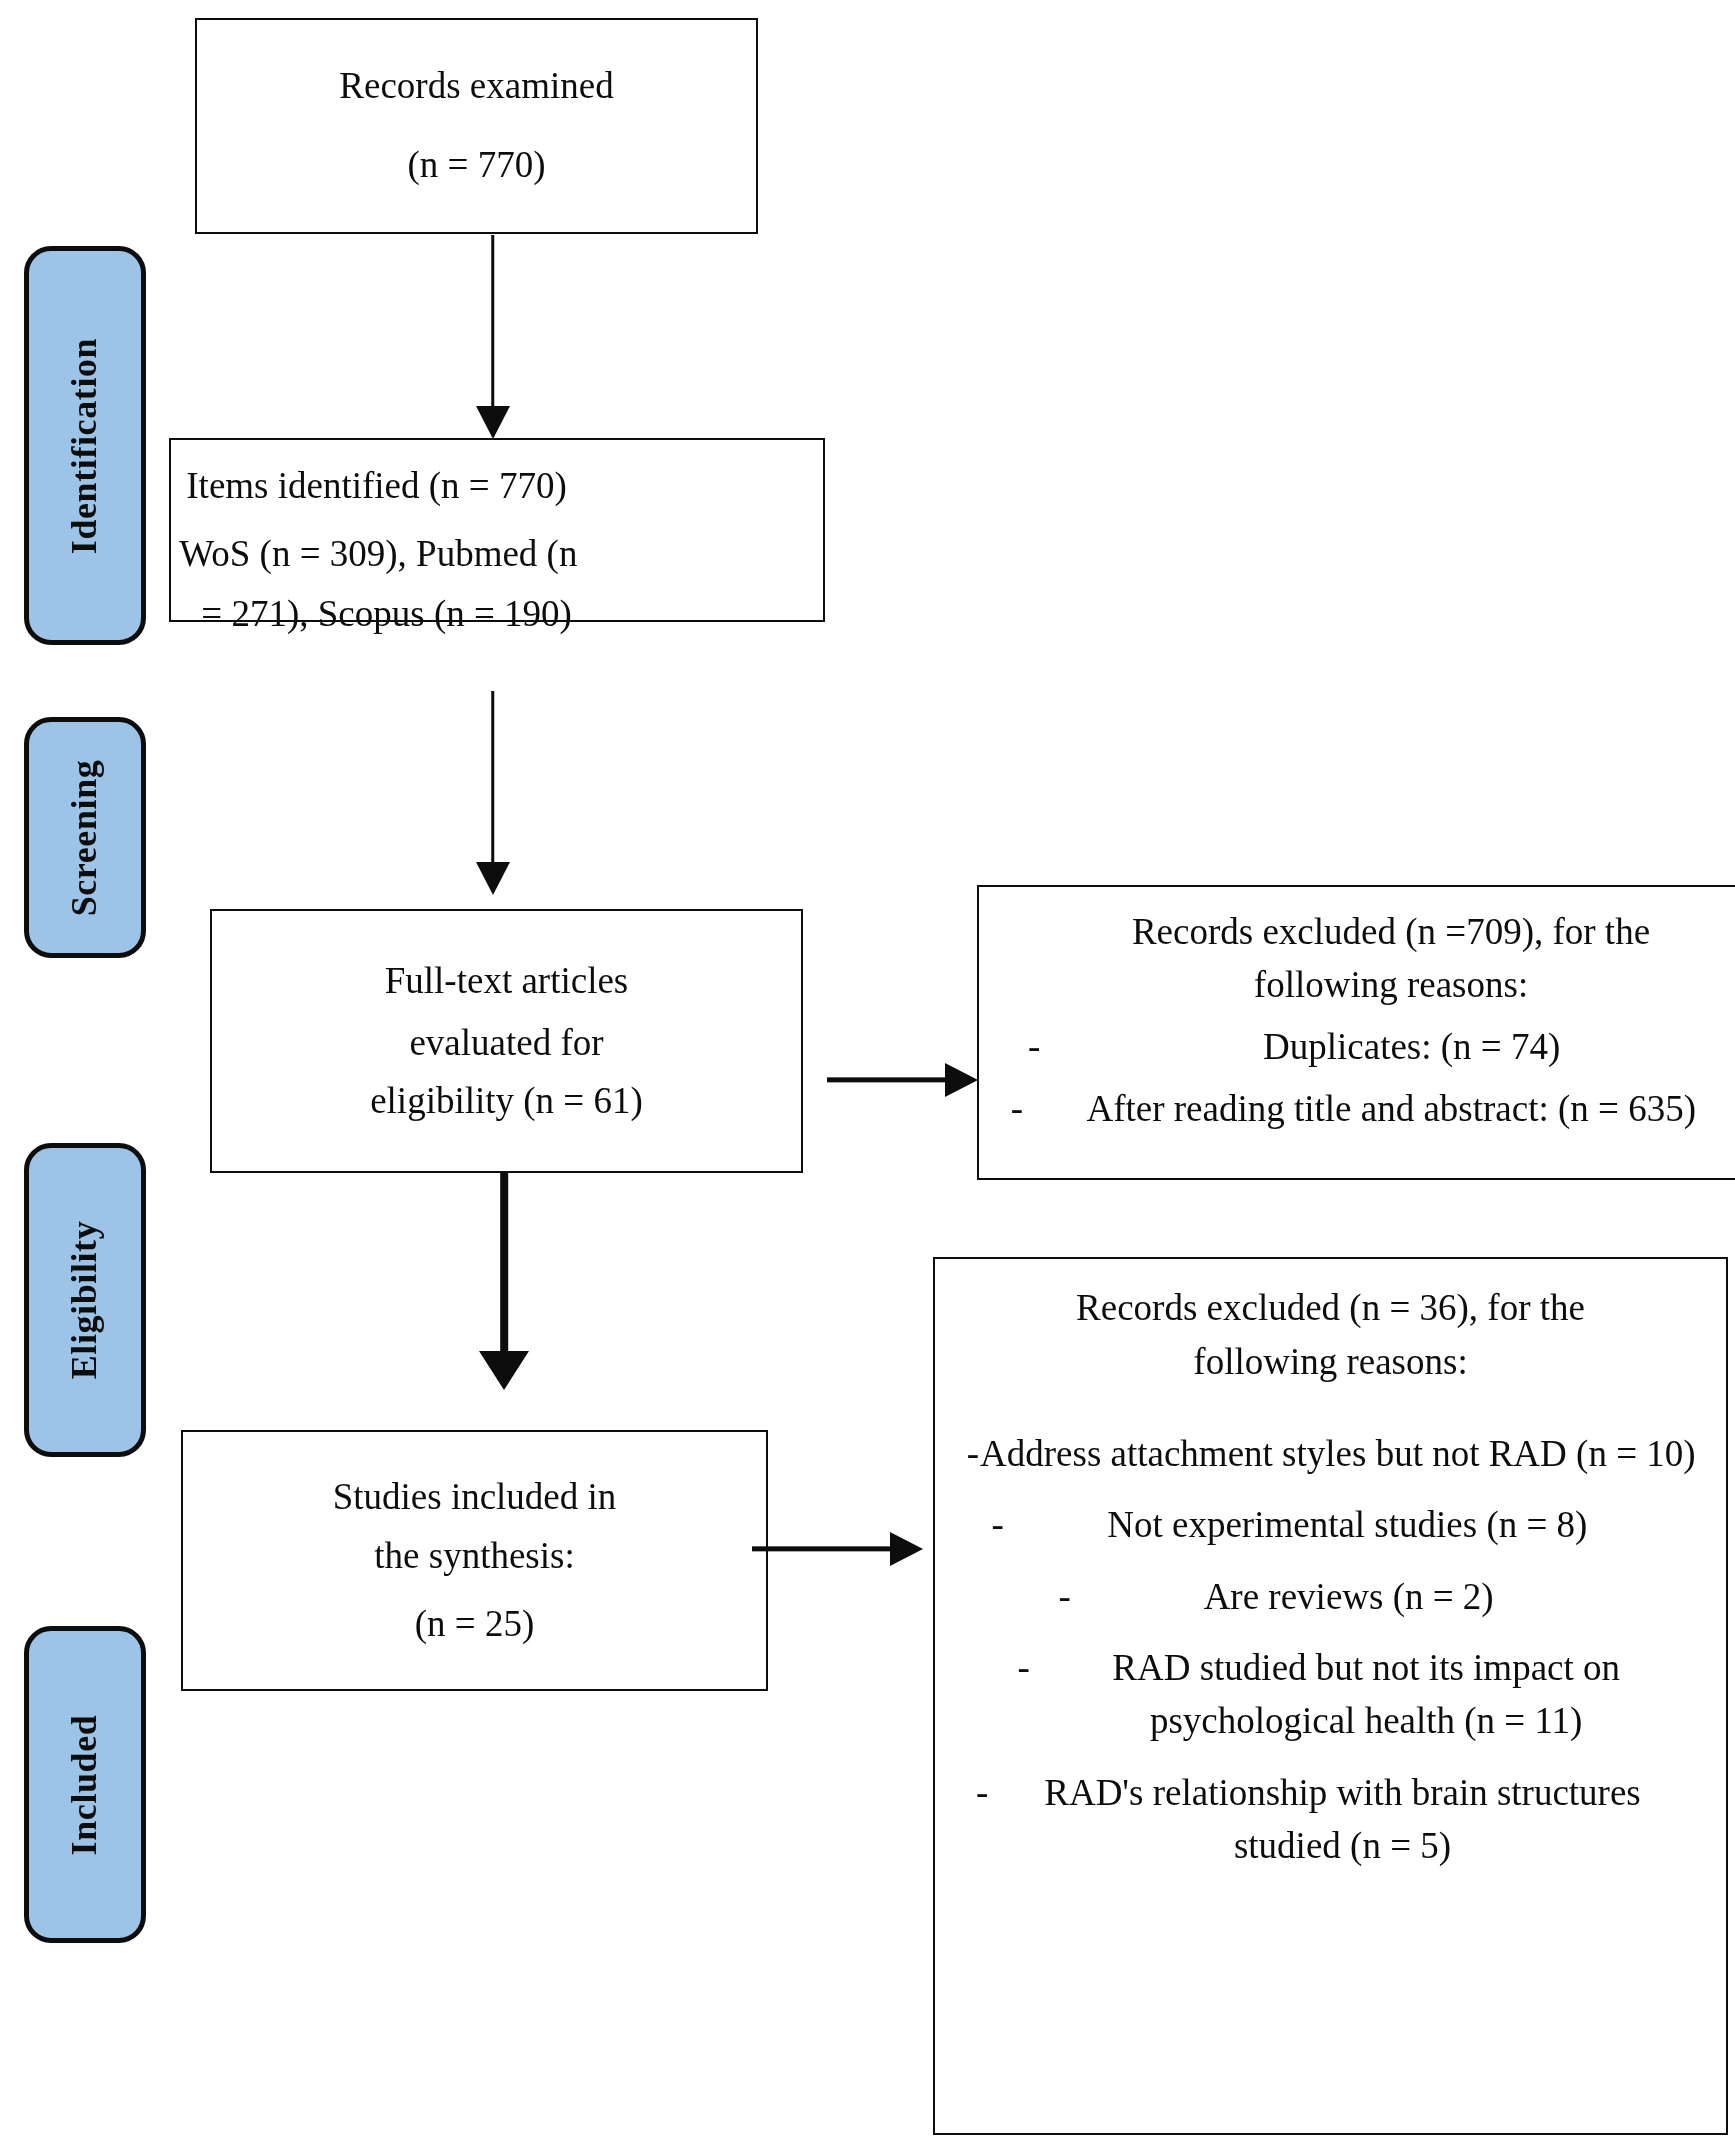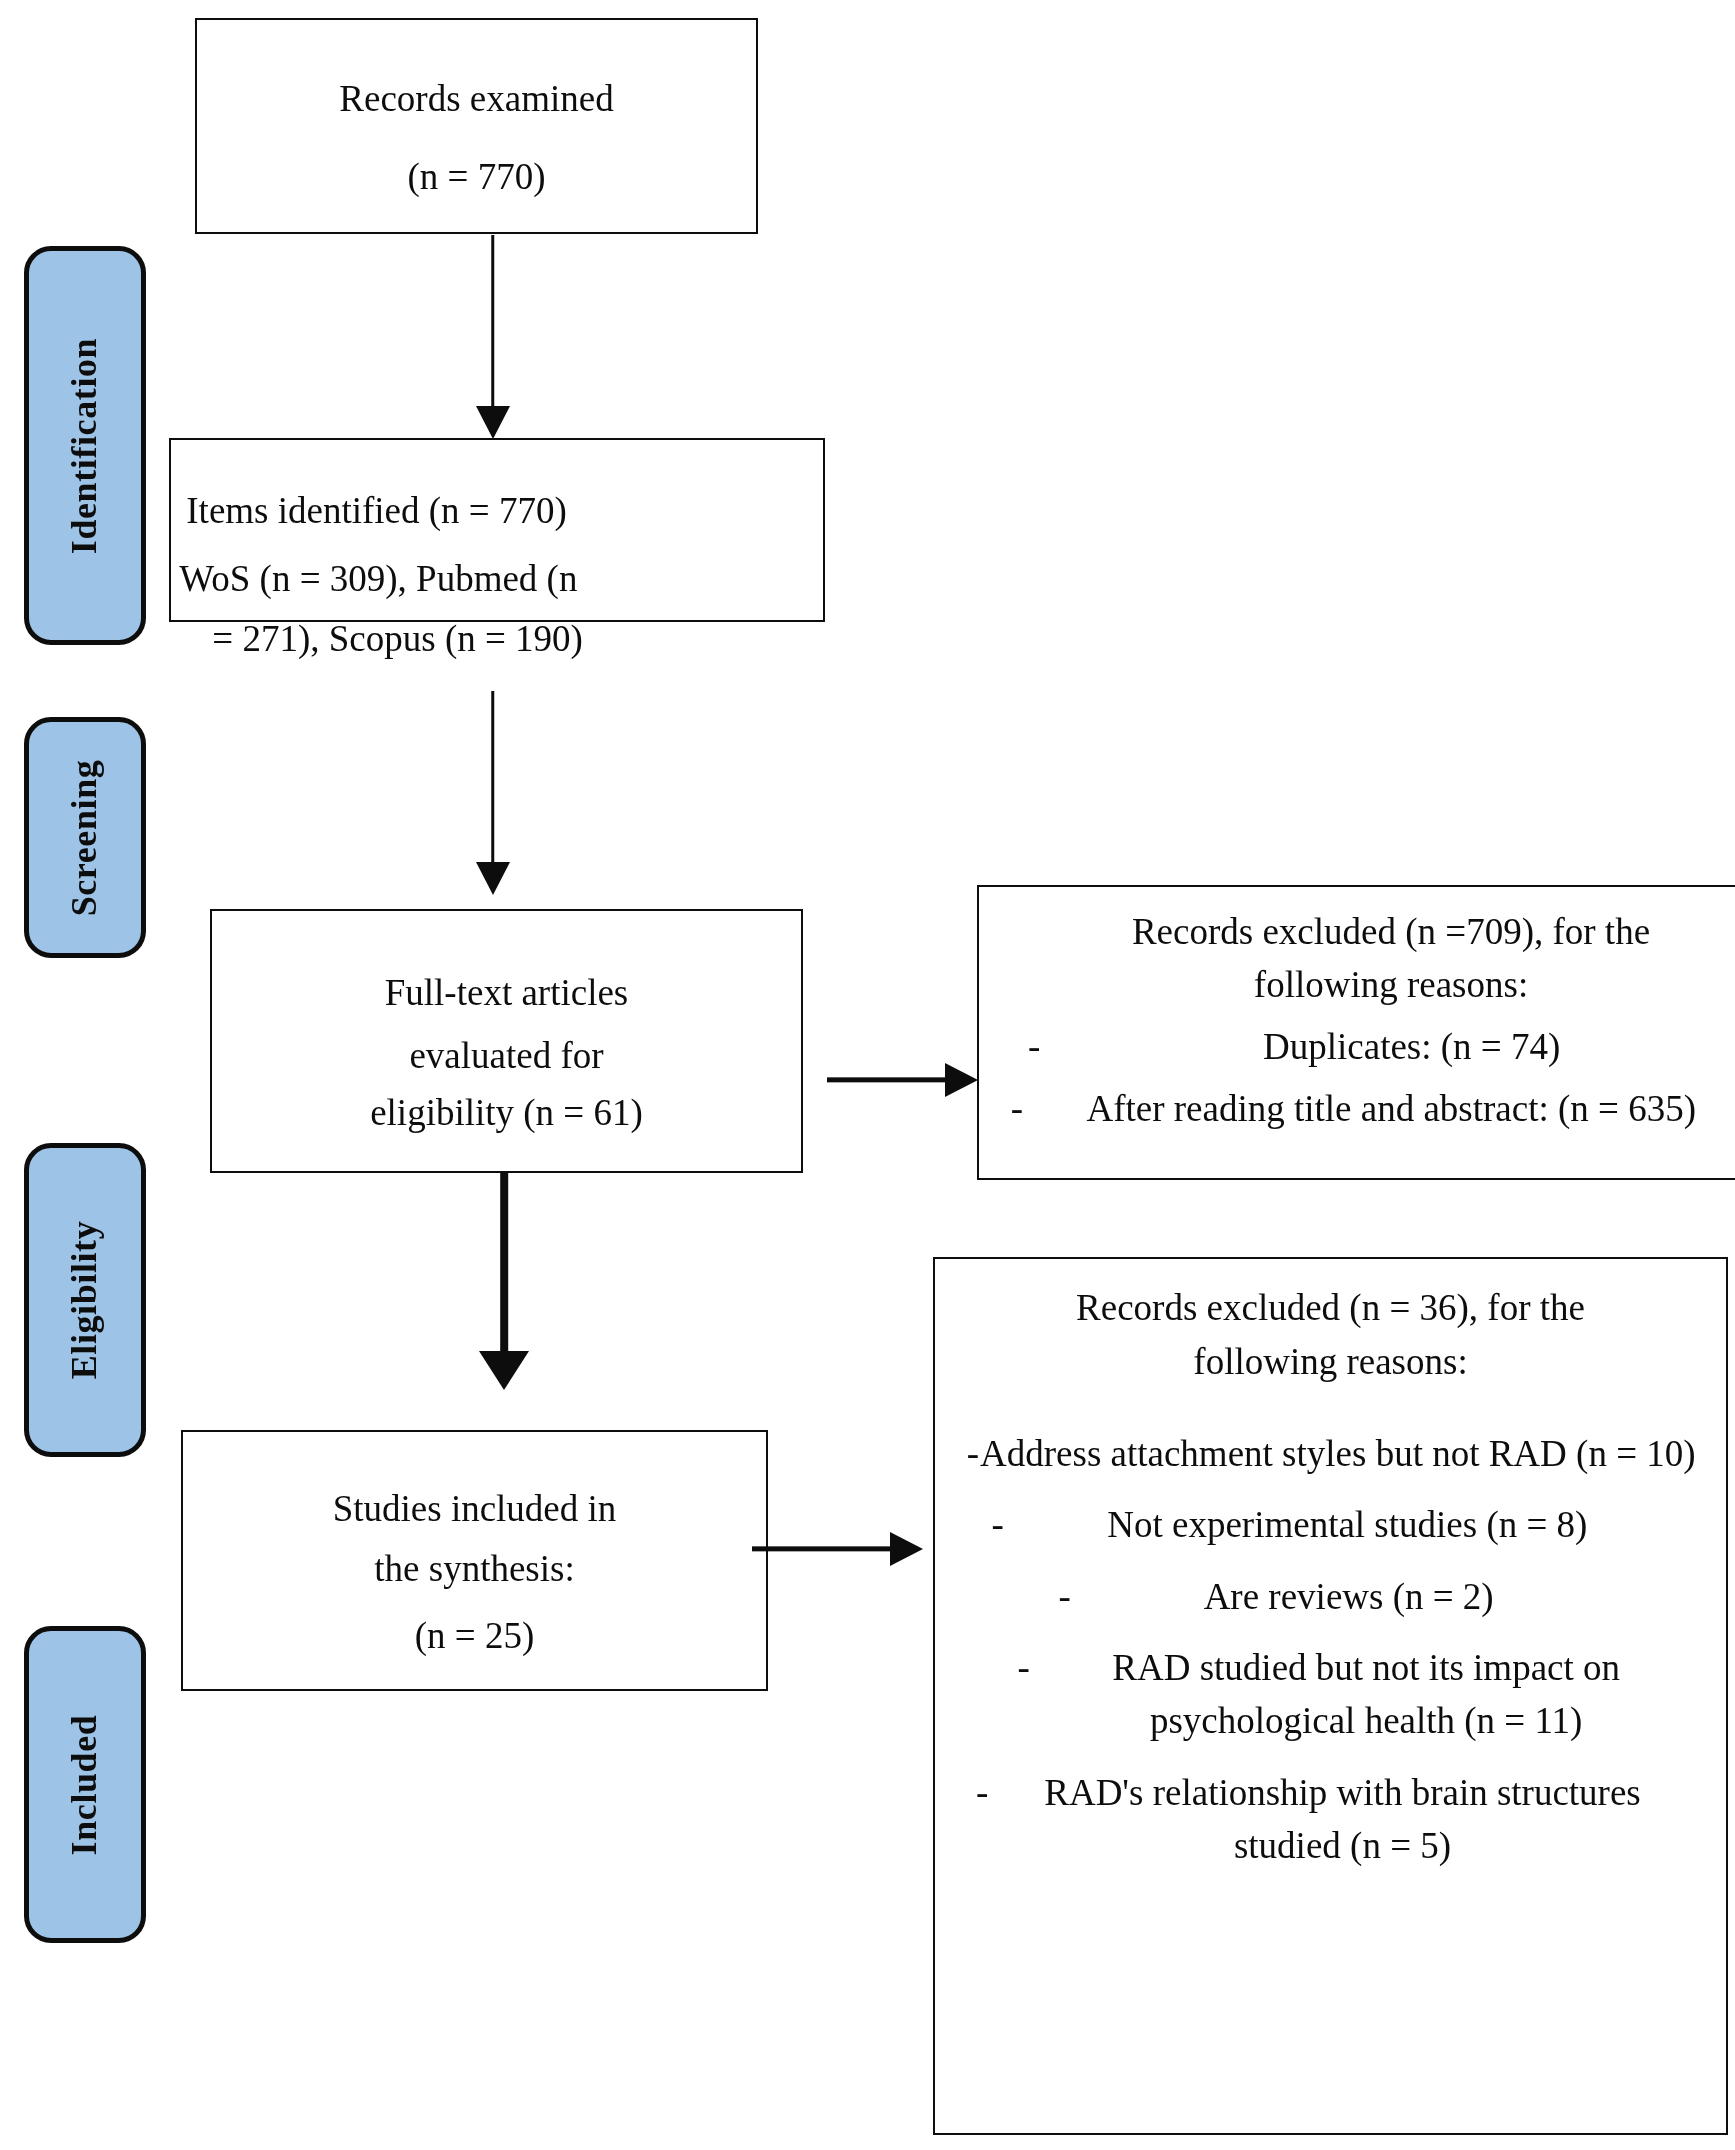--- a/index.html
+++ b/index.html
@@ -36,21 +36,20 @@
     flex-direction:column;
     justify-content:center;
   }
   .flow-box .line{
     font-family:"Liberation Serif",serif;
     font-size:37px;
     color:#0d0d0d;
     line-height:1.42;
     text-align:center;
     white-space:nowrap;
-    margin-top:25px;
   }
   .flow-box.center-box{align-items:center;}
   .flow-box.left-box .line{text-align:left;white-space:normal;}
 
   
   .excl-head{
     font-family:"Liberation Serif",serif;
     font-size:37px;color:#0d0d0d;line-height:1.45;text-align:center;
   }
   .excl-list{margin:0;padding:0;list-style:none;}
@@ -111,21 +110,21 @@
   </div>
 
   <div class="v-arrow" style="left:469px;top:235px;width:47px;height:204px;">
     <div class="stem" style="width:3.5px;height:176px;"></div>
     <div class="head" style="border-width:33px 17.6px 0 17.6px;"></div>
   </div>
 
   <div class="flow-box left-box" style="left:169px;top:438px;width:656px;height:184px;padding:20px 15.3px 0 15.3px;justify-content:flex-start;">
     <div class="line">Items identified (n = 770)</div>
     <div class="line" style="margin-top:15px;margin-left:-7px;">WoS (n = 309), Pubmed (n</div>
-    <div class="line" style="margin-top:8.2px;margin-left:26px;">= 271), Scopus (n = 190)</div>
+    <div class="line" style="margin-top:8.2px;margin-left:15px;">= 271), Scopus (n = 190)</div>
   </div>
 
   <div class="v-arrow" style="left:469px;top:691px;width:47px;height:204px;">
     <div class="stem" style="width:3.5px;height:176px;"></div>
     <div class="head" style="border-width:33px 17.6px 0 17.6px;"></div>
   </div>
 
   <div class="flow-box center-box" style="left:210px;top:909px;width:593px;height:264px;">
     <div class="line">Full-text articles</div>
     <div class="line" style="margin-top:10px;">evaluated for</div>

